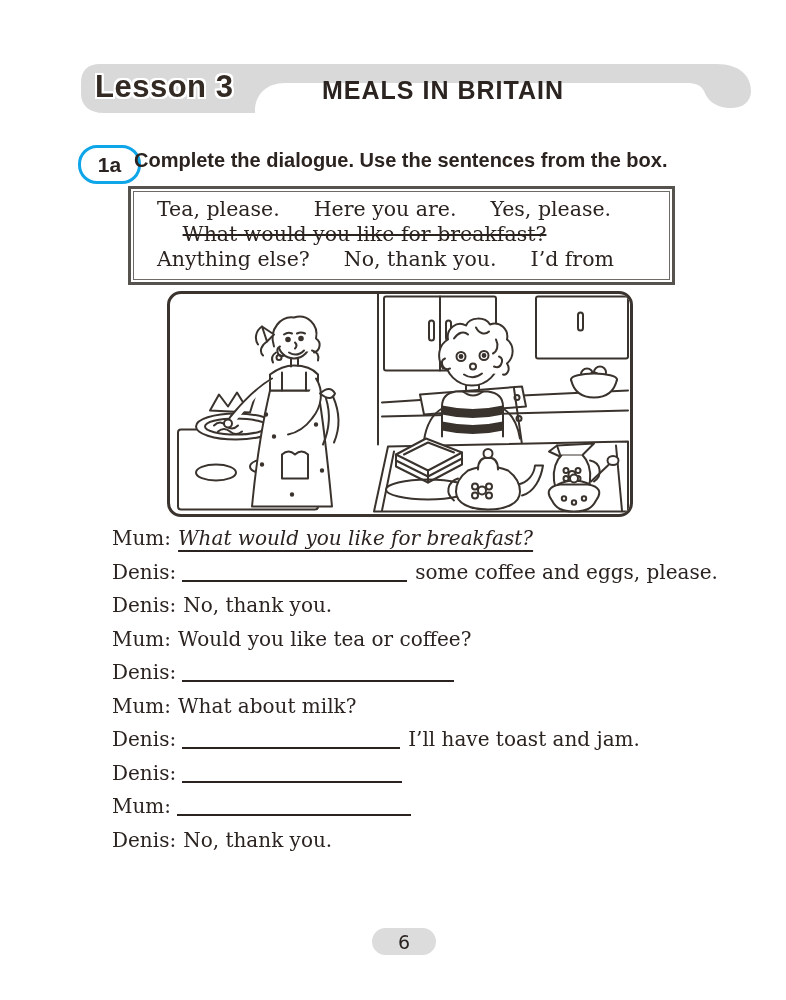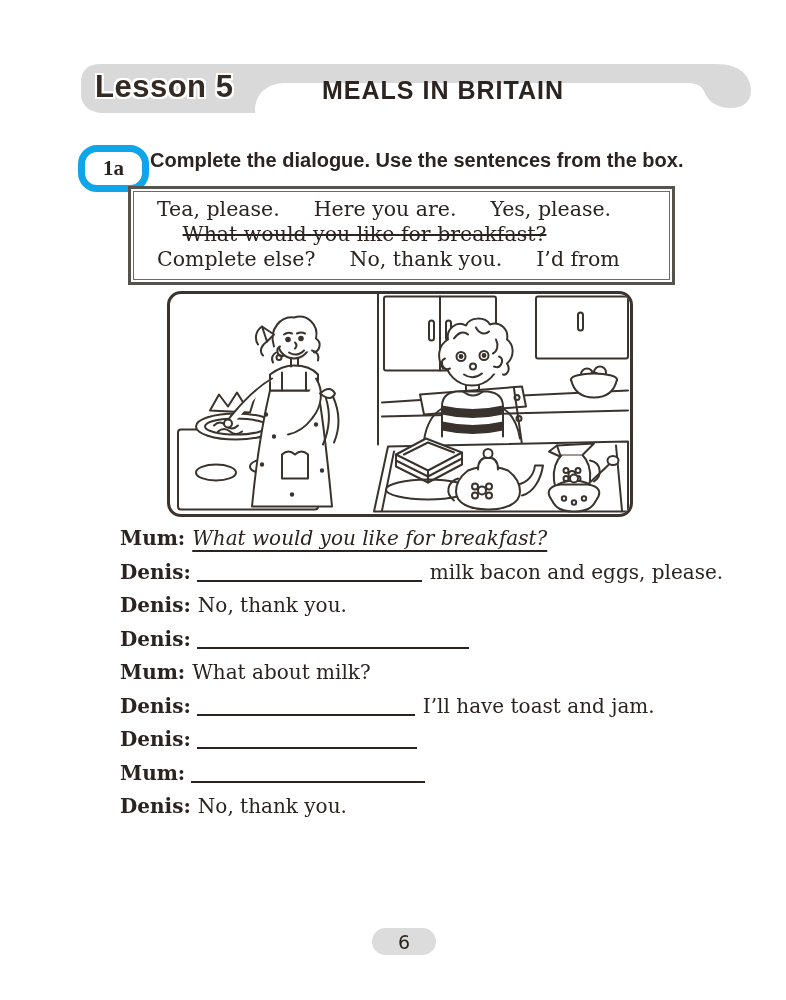--- a/index.html
+++ b/index.html
@@ -10,40 +10,40 @@
   .lesson-label{position:absolute;left:95px;top:69px;
       font-family:"Liberation Sans",sans-serif;font-weight:bold;font-size:31px;
       color:#332a24;letter-spacing:0.5px;
       text-shadow:-2px -2px 0 #fff,2px -2px 0 #fff,-2px 2px 0 #fff,2px 2px 0 #fff,
                   -2px 0 0 #fff,2px 0 0 #fff,0 -2px 0 #fff,0 2px 0 #fff;}
   .page-title{position:absolute;left:253px;top:76px;width:380px;text-align:center;
       font-family:"Liberation Sans",sans-serif;font-weight:bold;font-size:25px;
       color:#2b2420;letter-spacing:1px;}
   
   .task-badge{position:absolute;left:78px;top:145px;width:57px;height:33px;
-      border:7px solid #0ea5e9;border-radius:19px;background:#fff;
+      border:3px solid #0ea5e9;border-radius:19px;background:#fff;
       display:flex;align-items:center;justify-content:center;
-      font-family:Liberation Serif, serif;font-weight:bold;font-size:21px;color:#2b2320;}
-  .instruction{position:absolute;left:150px;top:149px;width:600px;
+      font-family:Liberation Sans, sans-serif;font-weight:bold;font-size:21px;color:#2b2320;}
+  .instruction{position:absolute;left:134px;top:149px;width:600px;
       font-family:"Liberation Sans",sans-serif;font-weight:bold;font-size:20px;color:#2b2320;}
   
   .wbox{position:absolute;left:128px;top:186px;width:537px;height:89px;
       border:3px solid #56524e;padding:2px;background:#fff;}
   .wbox-inner{border:1px solid #6e6a66;width:100%;height:100%;box-sizing:border-box;
       padding:5px 80px 0 6px;text-align:center;}
   .wb-row{line-height:25px;font-size:20.5px;white-space:nowrap;}
   .wb-row .phrase{margin:0 17px;}
   .struck{text-decoration:line-through;text-decoration-thickness:2px;}
   
   .illus{position:absolute;left:167px;top:291px;width:466px;height:226px;
       border:3px solid #3b332d;border-radius:14px;box-sizing:border-box;background:#fff;overflow:hidden;}
   
   .dialogue{position:absolute;left:112px;top:522px;width:610px;font-size:20px;}
   .dl{line-height:33.5px;white-space:nowrap;}
-  .dl b{font-weight:bold;margin-left:8px;}
+  .dl b{font-weight:normal;}
   .dl .text,.dl .filled{margin-left:7px;}
   .filled{font-style:italic;text-decoration:underline;text-underline-offset:5px;
       text-decoration-thickness:1.5px;}
   .blank{display:inline-block;height:14px;border-bottom:2px solid #2b2320;
       transform:translateY(3px);margin:0 8px 0 6px;}
   
   .page-pill{position:absolute;left:372px;top:928px;width:64px;height:27px;
       background:#dcdcdc;border-radius:14px;display:flex;align-items:center;justify-content:center;
       font-family:"DejaVu Sans",sans-serif;font-size:19px;color:#2b2320;}
 </style>
@@ -51,38 +51,38 @@
 <body>
 
 <div class="page">
 
   <svg class="banner-svg" width="786" height="130" viewBox="0 0 786 130">
     <path d="M 100 64 L 716 64 C 741 64 751 77 751 91 C 751 103 741 109 728 108
              C 714 107 707 99 704 91 C 701 85 695 83 687 83 L 285 83
              C 267 83 255 94 255 111 L 255 113 L 104 113
              C 89 113 81 105 81 94 L 81 83 C 81 70 88 64 100 64 Z" fill="#d9d9d9"></path>
   </svg>
-  <div class="lesson-label">Lesson 5</div>
+  <div class="lesson-label">Lesson 3</div>
   <div class="page-title">MEALS IN BRITAIN</div>
 
   <div class="task-badge">
     <span>1a</span>
   </div>
   <div class="instruction">Complete the dialogue. Use the sentences from the box.</div>
 
   <div class="wbox">
     <div class="wbox-inner">
       <div class="wb-row">
         <span class="phrase">Tea, please.</span><span class="phrase">Here you are.</span><span class="phrase">Yes, please.</span>
       </div>
       <div class="wb-row">
         <span class="phrase struck">What would you like for breakfast?</span>
       </div>
       <div class="wb-row">
-        <span class="phrase">Complete else?</span><span class="phrase">No, thank you.</span><span class="phrase">I’d from</span>
+        <span class="phrase">Anything else?</span><span class="phrase">No, thank you.</span><span class="phrase">I’d from</span>
       </div>
     </div>
   </div>
 
   <div class="illus">
     <svg width="460" height="220" viewBox="0 0 460 219">
       <g stroke="#3a332d" fill="none" stroke-width="2" stroke-linecap="round" stroke-linejoin="round">
 
         <g>
           <line x1="208" y1="0" x2="208" y2="150"></line>
@@ -234,24 +234,27 @@
         </g>
       </g>
     </svg>
   </div>
 
   <div class="dialogue">
     <div class="dl">
       <b>Mum:</b><span class="filled">What would you like for breakfast?</span>
     </div>
     <div class="dl">
-      <b>Denis:</b><span class="blank" style="width:225px"></span><span>milk bacon and eggs, please.</span>
+      <b>Denis:</b><span class="blank" style="width:225px"></span><span>some coffee and eggs, please.</span>
     </div>
     <div class="dl">
       <b>Denis:</b><span class="text">No, thank you.</span>
+    </div>
+    <div class="dl">
+      <b>Mum:</b><span class="text">Would you like tea or coffee?</span>
     </div>
     <div class="dl">
       <b>Denis:</b><span class="blank" style="width:272px"></span>
     </div>
     <div class="dl">
       <b>Mum:</b><span class="text">What about milk?</span>
     </div>
     <div class="dl">
       <b>Denis:</b><span class="blank" style="width:218px"></span><span>I’ll have toast and jam.</span>
     </div>

